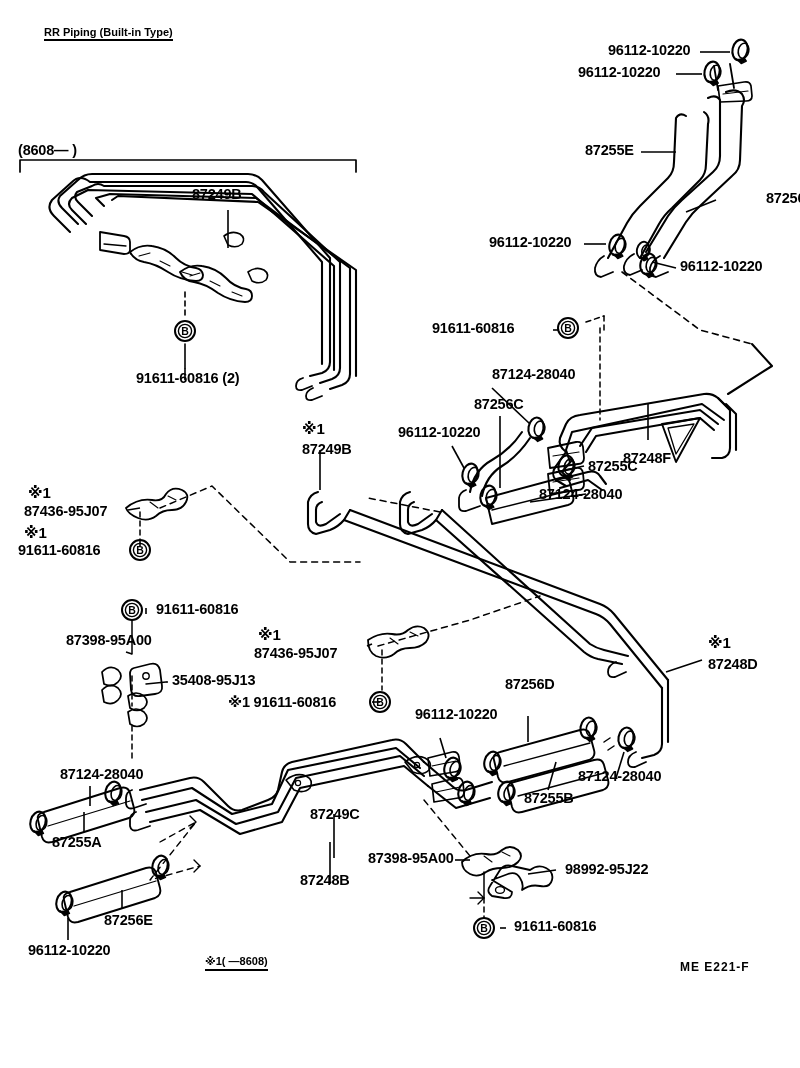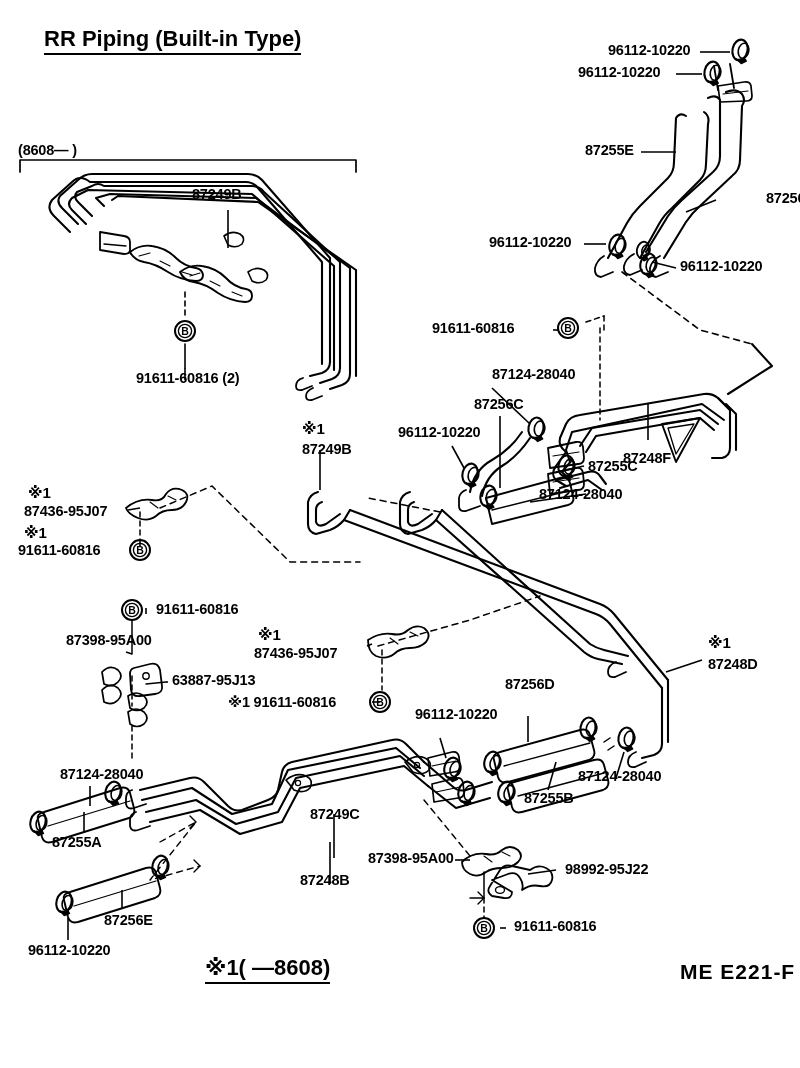--- a/index.html
+++ b/index.html
@@ -1,23 +1,23 @@
 <!DOCTYPE html>
 <html><head>
 <meta charset="utf-8">
 <style>
   html,body{margin:0;padding:0;background:#fff;}
   body{width:800px;height:1068px;position:relative;overflow:hidden;
        font-family:"Liberation Sans","DejaVu Sans",sans-serif;color:#000;}
   #sheet{position:absolute;inset:0;}
   svg#art{position:absolute;left:0;top:0;width:800px;height:1068px;}
   .lbl{position:absolute;white-space:nowrap;font-weight:700;letter-spacing:-0.2px;}
-  .s16{font-size:21px;}
+  .s16{font-size:12px;}
   .s15{font-size:14.5px;}
-  .s17{font-size:22px;}
+  .s17{font-size:11px;}
   .hdr{position:absolute;font-weight:700;white-space:nowrap;border-bottom:2.4px solid #000;padding-bottom:1px;}
   .foot{position:absolute;font-weight:700;white-space:nowrap;border-bottom:2.4px solid #000;padding-bottom:1px;}
   .code{position:absolute;font-weight:700;white-space:nowrap;letter-spacing:1px;}
   .star{font-size:15px;font-weight:700;}
   .jp{font-family:"DejaVu Sans",sans-serif;}
 </style>
 </head>
 <body>
 
 <div id="sheet">
@@ -394,21 +394,21 @@
   <div class="lbl star" style="left:302px;top:420px;">※1</div>
   <div class="lbl s15" style="left:302px;top:441px;">87249B</div>
 
   <div class="lbl star" style="left:28px;top:484px;">※1</div>
   <div class="lbl s15" style="left:24px;top:503px;">87436-95J07</div>
   <div class="lbl star" style="left:24px;top:524px;">※1</div>
   <div class="lbl s15" style="left:18px;top:542px;">91611-60816</div>
 
   <div class="lbl s15" style="left:156px;top:601px;">91611-60816</div>
   <div class="lbl s15" style="left:66px;top:632px;">87398-95A00</div>
-  <div class="lbl s15" style="left:172px;top:672px;">63887-95J13</div>
+  <div class="lbl s15" style="left:172px;top:672px;">35408-95J13</div>
 
   <div class="lbl star" style="left:258px;top:626px;">※1</div>
   <div class="lbl s15" style="left:254px;top:645px;">87436-95J07</div>
   <div class="lbl s15" style="left:228px;top:694px;"><span>※1 </span><span>91611-60816</span></div>
 
   <div class="lbl star" style="left:708px;top:634px;">※1</div>
   <div class="lbl s15" style="left:708px;top:656px;">87248D</div>
 
   <div class="lbl s15" style="left:60px;top:766px;">87124-28040</div>
   <div class="lbl s15" style="left:52px;top:834px;">87255A</div>

